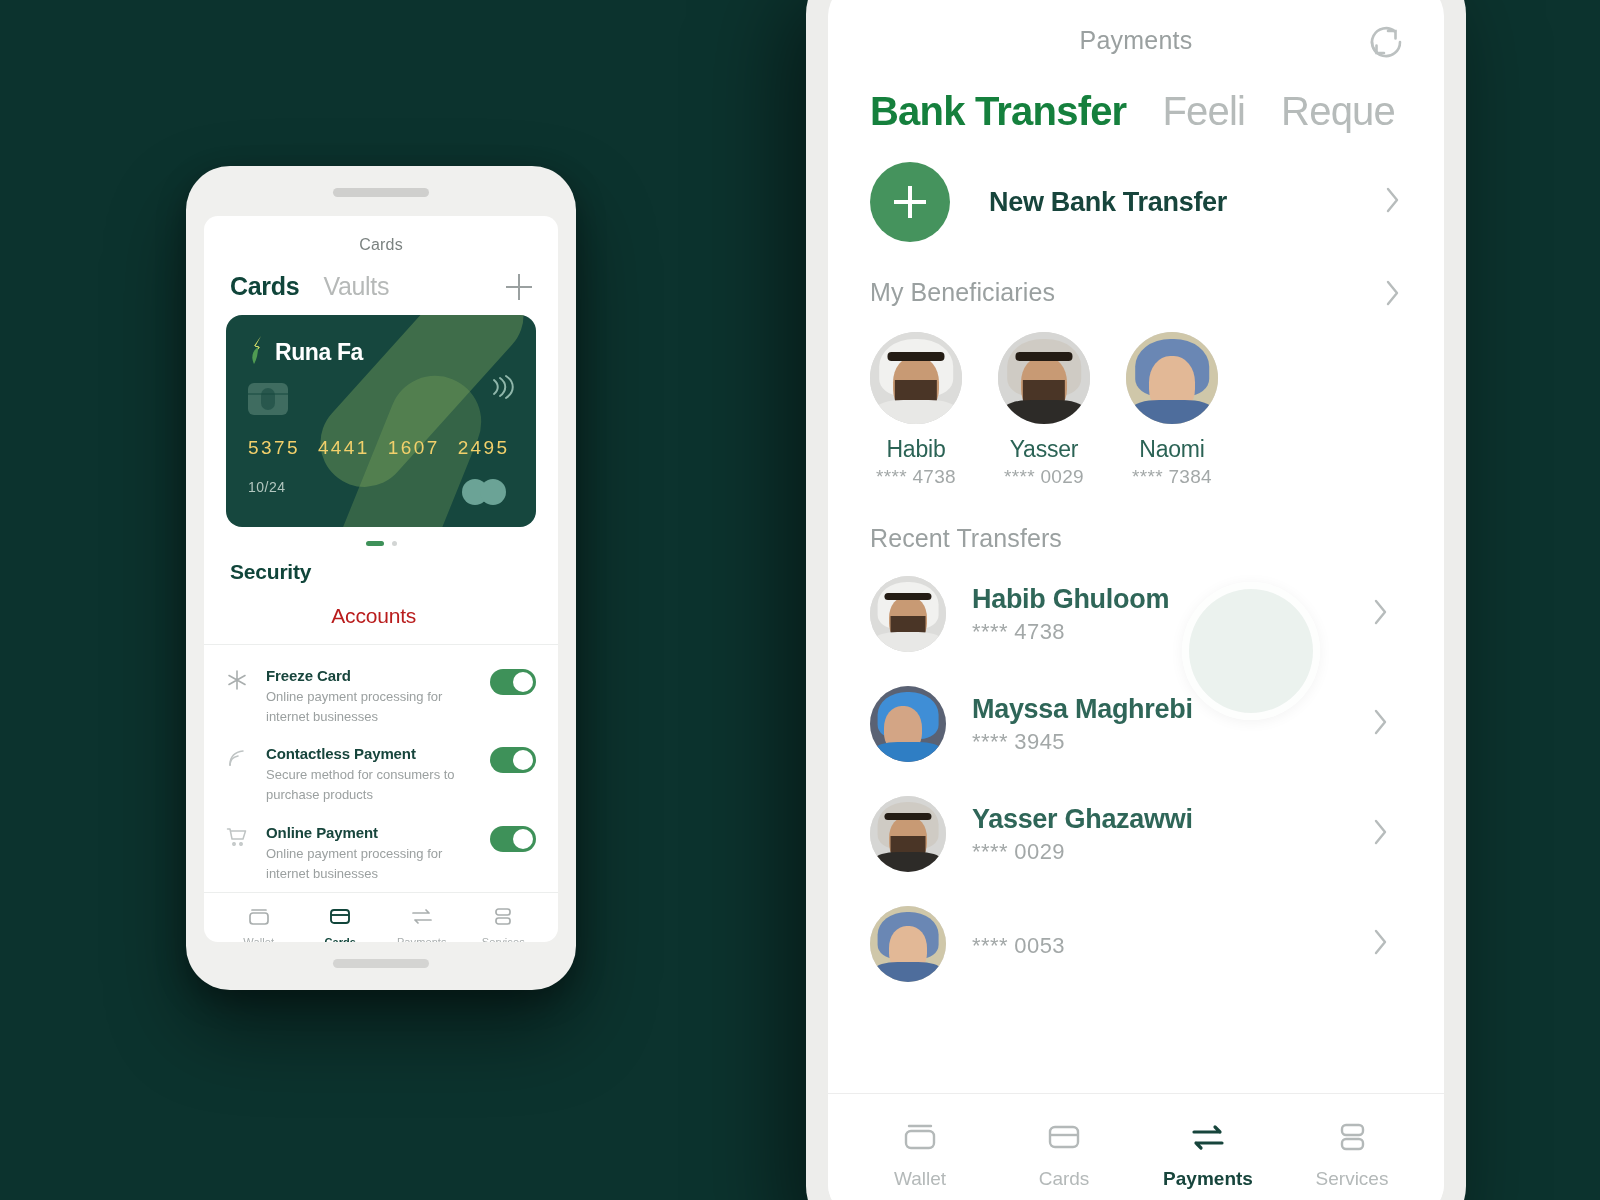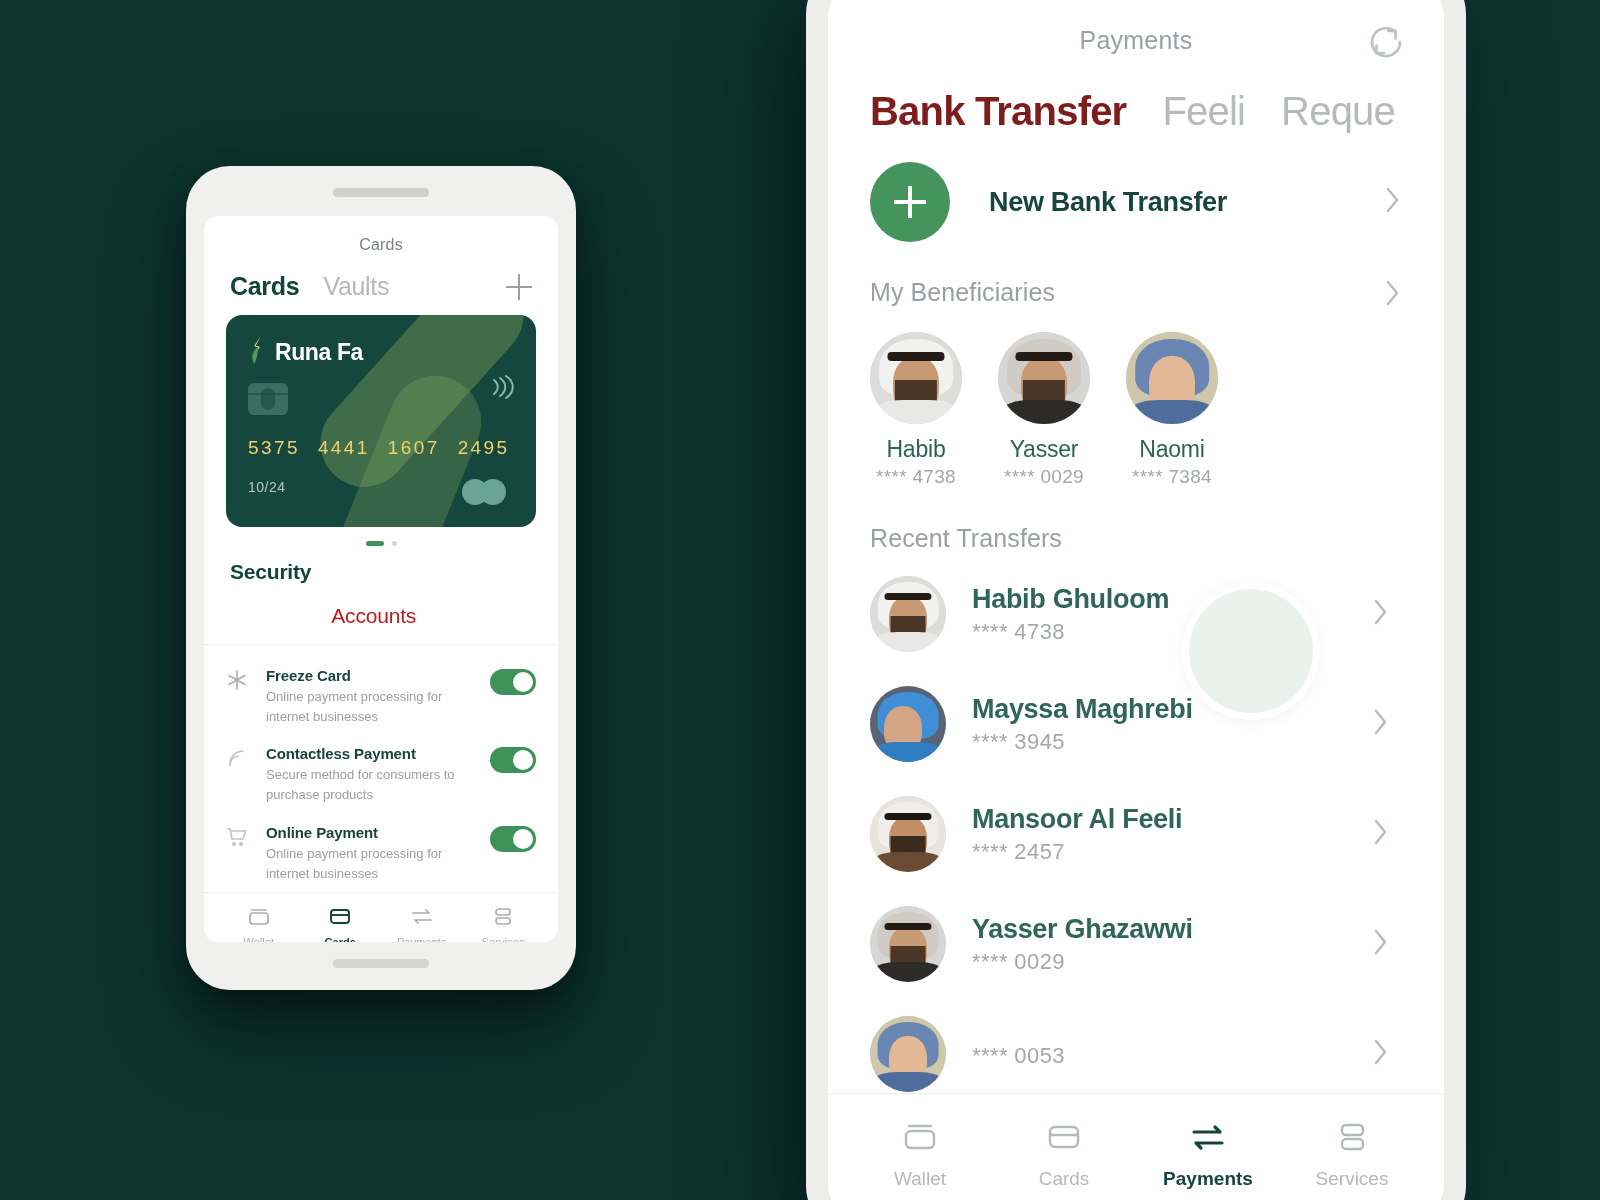--- a/index.html
+++ b/index.html
@@ -191,21 +191,21 @@
     position: relative;
     padding: 44px 38px 0 38px;
   }
   .r-head .r-title {
     text-align: center; color: #9aa0a0; font-size: 25px; letter-spacing: .2px;
   }
   .r-refresh { position: absolute; right: 36px; top: 38px; color: #b7bcbc; }
 
   .r-tabs { display: flex; align-items: baseline; gap: 36px; padding: 34px 42px 0 42px; white-space: nowrap; }
   .r-tab { font-size: 40px; letter-spacing: -.8px; }
-  .r-tab.active { color: #7f1d1d; font-weight: bold; }
+  .r-tab.active { color: #15803d; font-weight: bold; }
   .r-tab.inactive { color: #b6bbba; }
 
   .newtransfer { display: flex; align-items: center; gap: 39px; padding: 28px 42px 0 42px; }
   .plusbtn {
     width: 80px; height: 80px; border-radius: 50%;
     background: #45935d; position: relative; flex: 0 0 80px;
   }
   .plusbtn::before, .plusbtn::after { content:""; position:absolute; background:#fff; }
   .plusbtn::before { left: 24px; top: 38px; width: 32px; height: 4px; }
   .plusbtn::after  { top: 24px; left: 38px; height: 32px; width: 4px; }
@@ -564,41 +564,20 @@
           <div class="tname">Mayssa Maghrebi</div>
           <div class="tnum">**** 3945</div>
         </div>
         <span class="chev">
           <svg width="18" height="30" viewBox="0 0 18 30" fill="none" stroke="currentColor" stroke-width="2.4" stroke-linecap="round" stroke-linejoin="round">
               <path d="M4 4 L13 15 L4 26"></path>
             </svg>
         </span>
       </div>
 
-      <div class="trow">
-        <div class="av">
-          <div class="face">
-            <div class="bg" style="background:#e7e4de"></div>
-            <div class="headdress" style="background:#efeee9"></div>
-            <div class="head" style="background:#c38f66"></div>
-            <div class="band" style="background:#1d1712"></div>
-            <div class="beard" style="background:#3a2a1e"></div>
-            <div class="body" style="background:#6b4a33"></div>
-          </div>
-        </div>
-        <div class="tinfo">
-          <div class="tname">Mansoor Al Feeli</div>
-          <div class="tnum">**** 2457</div>
-        </div>
-        <span class="chev">
-          <svg width="18" height="30" viewBox="0 0 18 30" fill="none" stroke="currentColor" stroke-width="2.4" stroke-linecap="round" stroke-linejoin="round">
-              <path d="M4 4 L13 15 L4 26"></path>
-            </svg>
-        </span>
-      </div>
 
       <div class="trow">
         <div class="av">
           <div class="face">
             <div class="bg" style="background:#d6d6d4"></div>
             <div class="headdress" style="background:#cfcbc4"></div>
             <div class="head"></div>
               <div class="band"></div>
               <div class="beard"></div>
             <div class="body" style="background:#2d2b28"></div>

